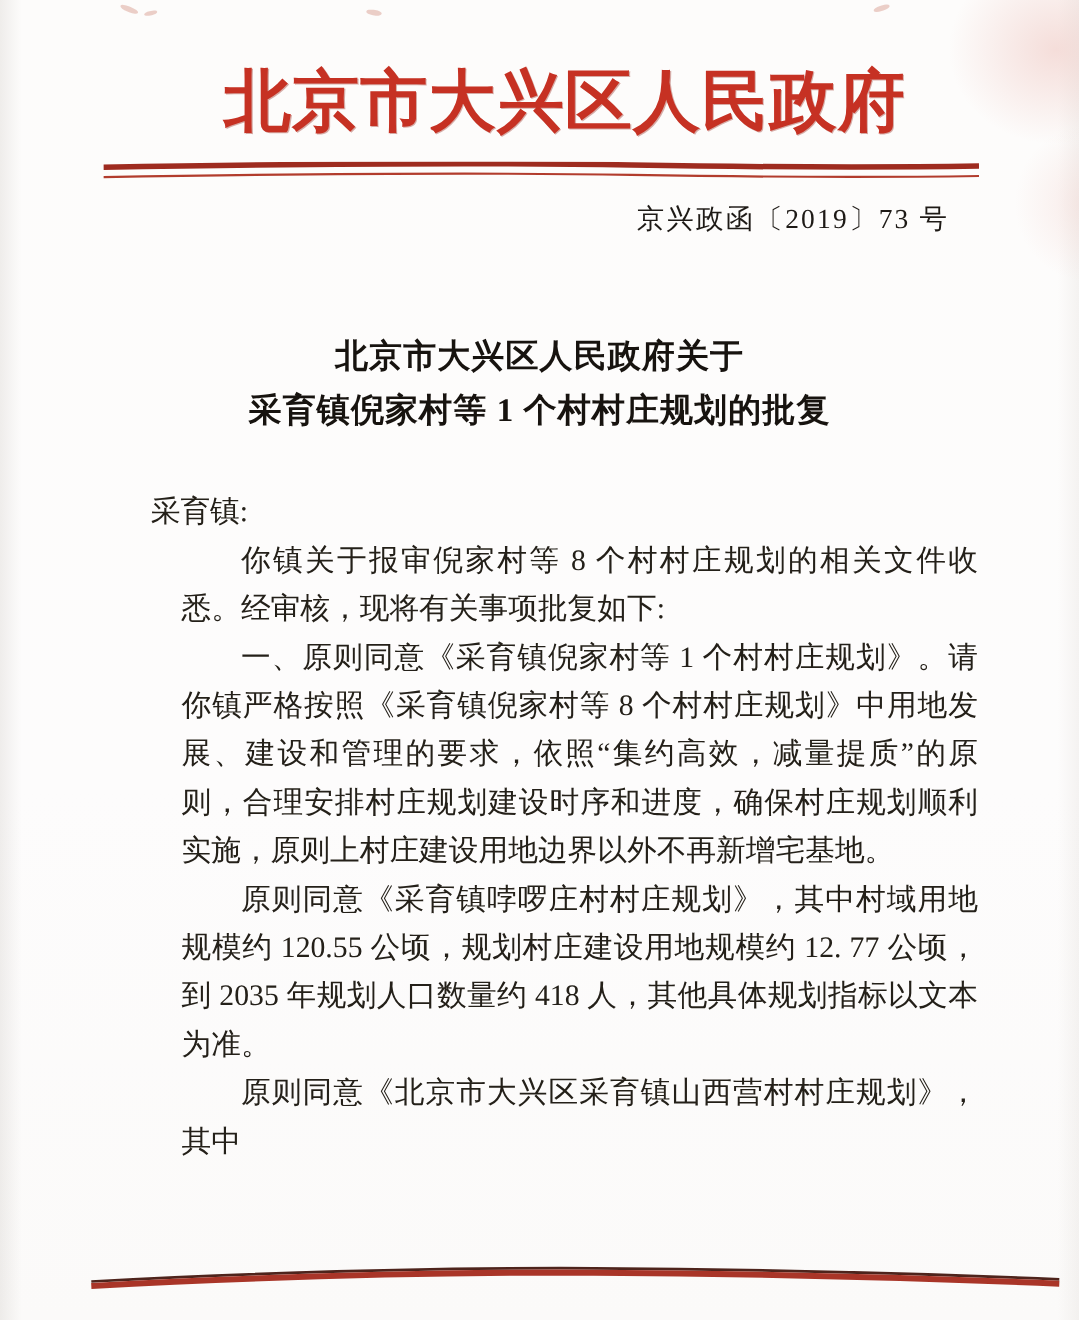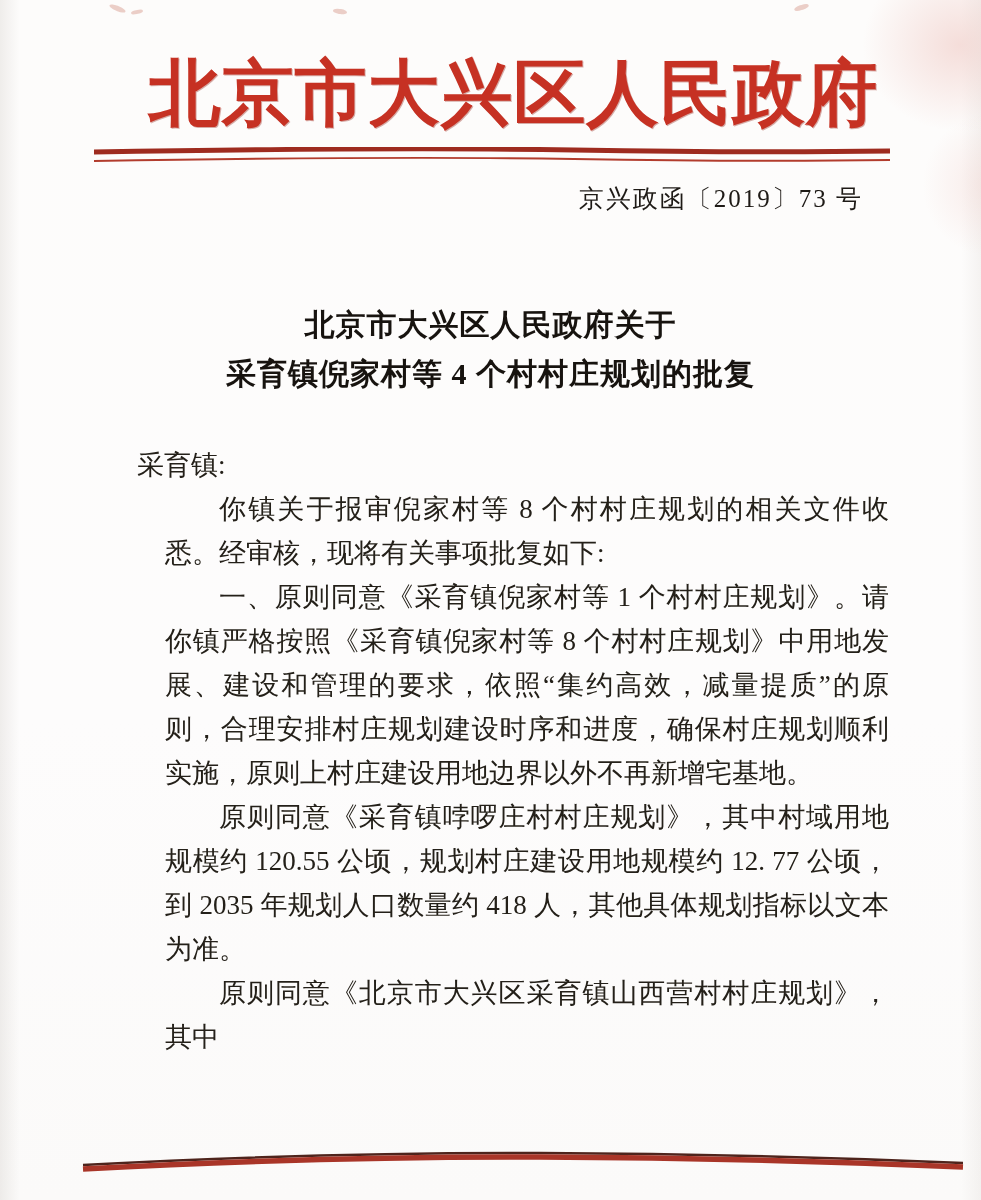--- a/index.html
+++ b/index.html
@@ -27,21 +27,21 @@
   .fleck.f3 { left: 333px; top: 9px;  width: 14px; height: 5px; transform: rotate(8deg); }
   .fleck.f4 { left: 794px; top: 5px;  width: 15px; height: 5px; transform: rotate(-18deg); }
   .letterhead {
     position: absolute;
     top: 48px;
     left: 0;
     width: 100%;
     box-sizing: border-box;
     padding-left: 46px;
     text-align: center;
-    font-size: 72px;
+    font-size: 61px;
     line-height: 92px;
     font-weight: bold;
     letter-spacing: 1px;
     color: #c63123;
     text-shadow: 1px 1px 0 rgba(140,20,10,0.35);
     white-space: nowrap;
   }
   .rule-top { position: absolute; left: 94px; top: 147px; }
   .doc-number {
     position: absolute;
@@ -94,21 +94,21 @@
 
   <svg class="rule-top" width="796" height="20" viewBox="0 0 796 20">
     <path d="M0,5 Q300,0 480,3 T796,4" stroke="#9e2b1f" stroke-width="5" fill="none"></path>
     <path d="M0,14 Q300,9 480,12 T796,13" stroke="#b23c2d" stroke-width="2" fill="none"></path>
   </svg>
 
   <div class="doc-number">京兴政函〔2019〕73 号</div>
 
   <div class="doc-title">
     <div>北京市大兴区人民政府关于</div>
-    <div>采育镇倪家村等 4 个村村庄规划的批复</div>
+    <div>采育镇倪家村等 1 个村村庄规划的批复</div>
   </div>
 
   <div class="body-text">
     <p class="salutation">采育镇:</p>
     <p class="indent">你镇关于报审倪家村等 8 个村村庄规划的相关文件收悉。经审核，现将有关事项批复如下:</p>
     <p class="indent">一、原则同意《采育镇倪家村等 1 个村村庄规划》。请你镇严格按照《采育镇倪家村等 8 个村村庄规划》中用地发展、建设和管理的要求，依照“集约高效，减量提质”的原则，合理安排村庄规划建设时序和进度，确保村庄规划顺利实施，原则上村庄建设用地边界以外不再新增宅基地。</p>
     <p class="indent">原则同意《采育镇哱啰庄村村庄规划》，其中村域用地规模约 120.55 公顷，规划村庄建设用地规模约 12. 77 公顷，到 2035 年规划人口数量约 418 人，其他具体规划指标以文本为准。</p>
     <p class="indent">原则同意《北京市大兴区采育镇山西营村村庄规划》，其中</p>
   </div>
 

